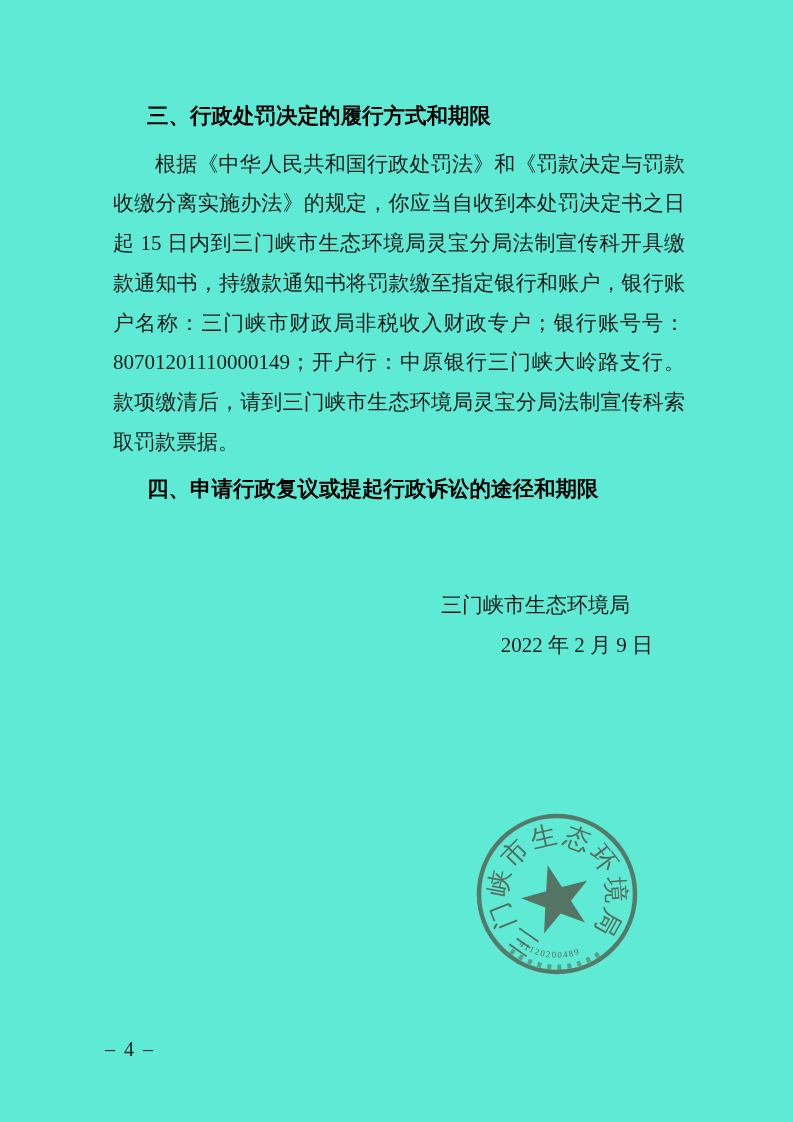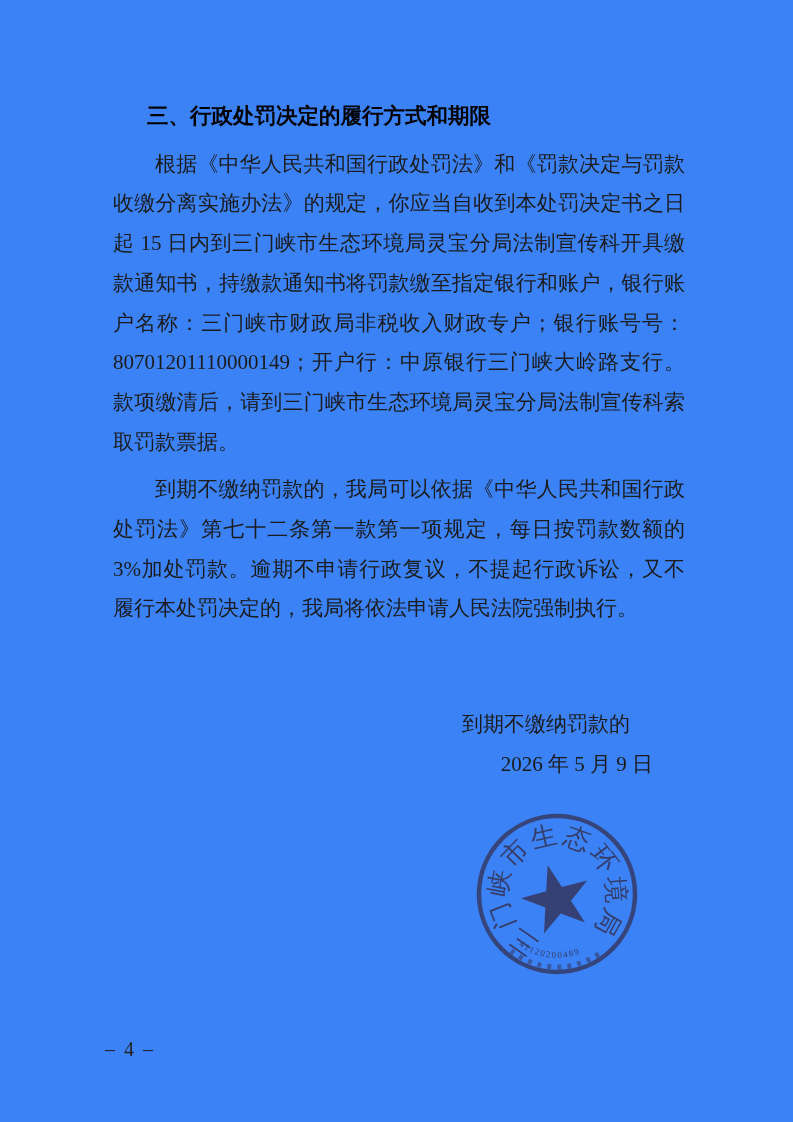--- a/index.html
+++ b/index.html
@@ -1,21 +1,21 @@
 <!DOCTYPE html>
 <html><head>
 <meta charset="utf-8">
 <style>
   html,body{margin:0;padding:0;background:#ffffff;}
   body{
     width:793px;height:1122px;position:relative;overflow:hidden;
     font-family:"Liberation Serif","DejaVu Serif",serif;
     color:#1b1b1b;
   }
-  .page{position:absolute;inset:0;background:#3b82f6;}
+  .page{position:absolute;inset:0;background:#5eead4;}
   .content{
     position:absolute;left:105px;top:97px;width:588px;
     font-size:21px;line-height:39.7px;
   }
   .sec-heading{
     font-family:"Liberation Sans","DejaVu Sans",sans-serif;
     font-weight:700;color:#000;
     text-indent:42px;margin:0;font-size:21.5px;
   }
   .para{
@@ -39,27 +39,27 @@
 <body>
 
 <div class="page">
 
   <div class="content">
 
     <p class="sec-heading">三、行政处罚决定的履行方式和期限</p>
 
     <p class="para">根据《中华人民共和国行政处罚法》和《罚款决定与罚款收缴分离实施办法》的规定，你应当自收到本处罚决定书之日起 15 日内到三门峡市生态环境局灵宝分局法制宣传科开具缴款通知书，持缴款通知书将罚款缴至指定银行和账户，银行账户名称：三门峡市财政局非税收入财政专户；银行账号号：80701201110000149；开户行：中原银行三门峡大岭路支行。款项缴清后，请到三门峡市生态环境局灵宝分局法制宣传科索取罚款票据。</p>
 
+    <p class="sec-heading">四、申请行政复议或提起行政诉讼的途径和期限</p>
 
 
-    <p class="para">到期不缴纳罚款的，我局可以依据《中华人民共和国行政处罚法》第七十二条第一款第一项规定，每日按罚款数额的 3%加处罚款。逾期不申请行政复议，不提起行政诉讼，又不履行本处罚决定的，我局将依法申请人民法院强制执行。</p>
 
     <div class="signature-block">
-      <div class="signature-line">到期不缴纳罚款的</div>
-      <div class="date-line">2026 年 5 月 9 日</div>
+      <div class="signature-line">三门峡市生态环境局</div>
+      <div class="date-line">2022 年 2 月 9 日</div>
     </div>
 
   </div>
 
   <svg class="seal" viewBox="-86 -86 172 172" xmlns="http://www.w3.org/2000/svg">
     <defs>
       <path id="codeArc" d="M -40,50 A 64,64 0 0 0 40,50" fill="none"></path>
     </defs>
 
     <circle cx="0" cy="0" r="78" fill="none" stroke="#d9544a" stroke-width="4.5" opacity="0.82"></circle>

